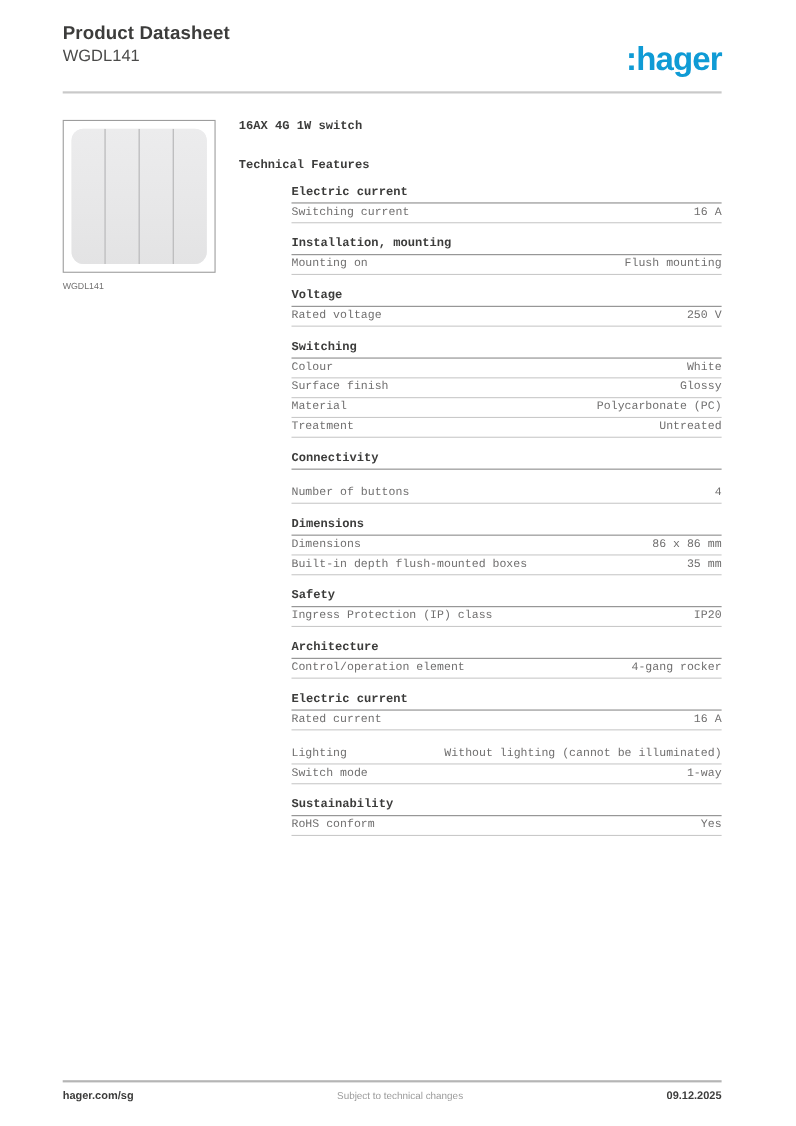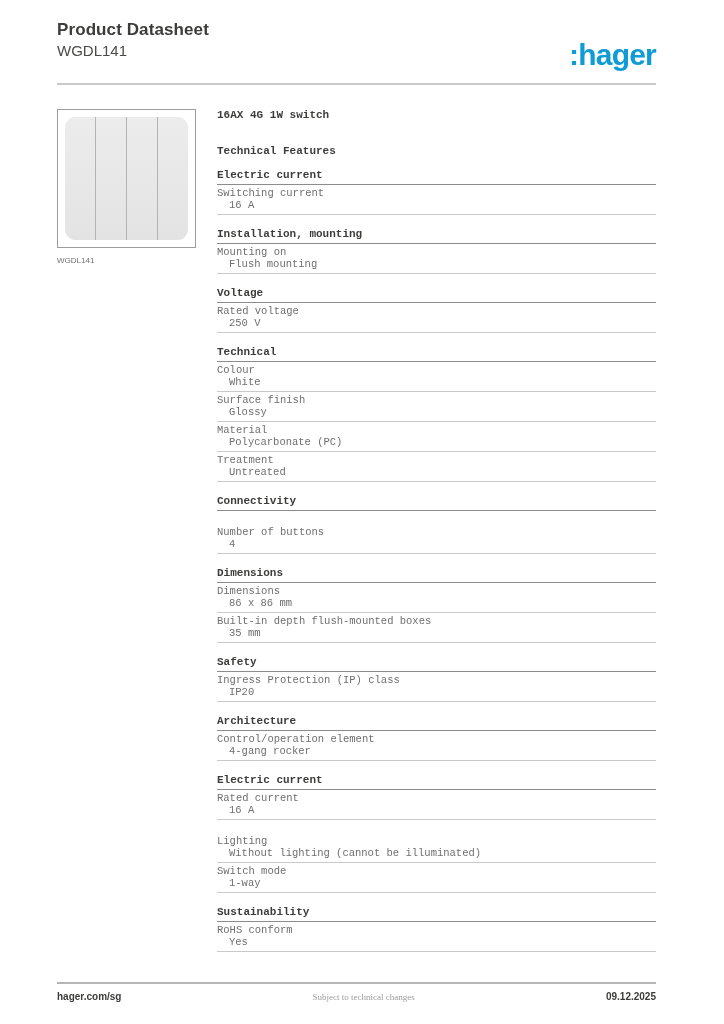--- a/index.html
+++ b/index.html
@@ -96,38 +96,38 @@
   }
   .features-heading {
     font-size: 11px;
     font-weight: bold;
     color: #3c3c3b;
     margin-top: 24px;
     margin-bottom: 12px;
   }
   .spec-section {
     margin-top: 13px;
+    margin-left: 48px;
   }
   .spec-section:first-of-type { margin-top: 0; }
   .section-heading {
     font-size: 11px;
     font-weight: bold;
     color: #3c3c3b;
     padding-bottom: 3px;
     border-bottom: 1px solid #8c8c8c;
   }
   .spec-row {
     display: flex;
     justify-content: space-between;
-    align-items: flex-start;
+    align-items: flex-end;
     font-size: 10.5px;
     color: #706f6f;
     padding: 2px 0 3px 0;
     border-bottom: 1px solid #c9c9c9;
-    flex-direction: column;
   }
   .spec-row .row-label { text-align: left; }
   .spec-row .row-value { text-align: right; white-space: nowrap; padding-left: 12px; }
   
   .footer {
     position: absolute;
     left: 57px;
     right: 52px;
     bottom: 22px;
   }
@@ -142,21 +142,20 @@
     margin-top: 7px;
   }
   .footer-left, .footer-right {
     font-size: 10px;
     font-weight: bold;
     color: #3c3c3b;
   }
   .footer-center {
     font-size: 9px;
     color: #9b9b9b;
-    font-family: Liberation Serif, serif;
   }
 </style>
 </head>
 <body>
 
 <div class="page">
   <div class="content">
 
     <div class="header">
       <div>
@@ -205,21 +204,21 @@
   <div class="spec-section">
     <div class="section-heading">Voltage</div>
 
   <div class="spec-row">
     <span class="row-label">Rated voltage</span>
     <span class="row-value">250 V</span>
   </div>
 </div>
 
   <div class="spec-section">
-    <div class="section-heading">Technical</div>
+    <div class="section-heading">Switching</div>
 
   <div class="spec-row">
     <span class="row-label">Colour</span>
     <span class="row-value">White</span>
   </div>
 
   <div class="spec-row">
     <span class="row-label">Surface finish</span>
     <span class="row-value">Glossy</span>
   </div>

